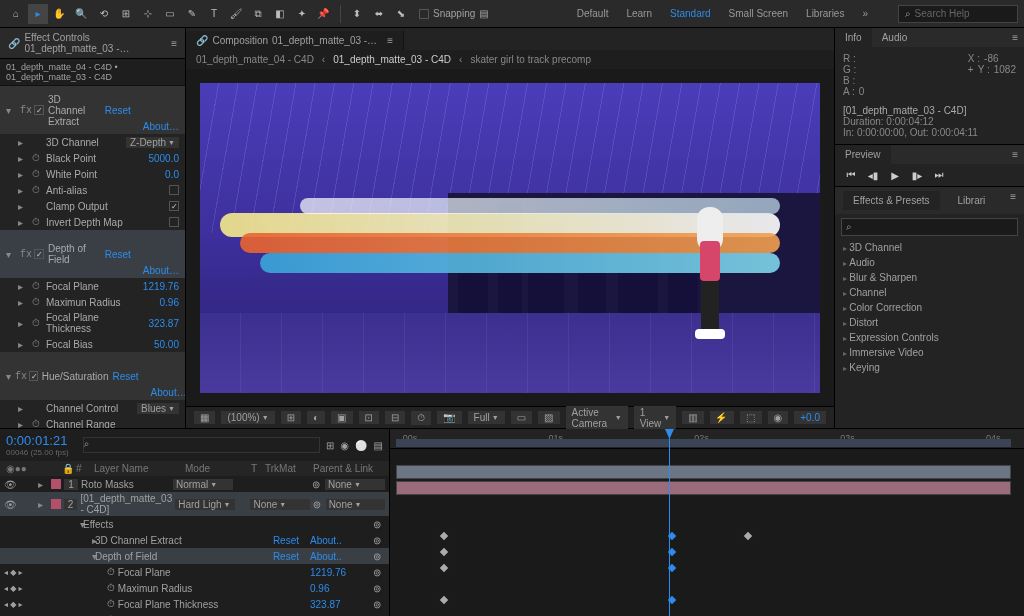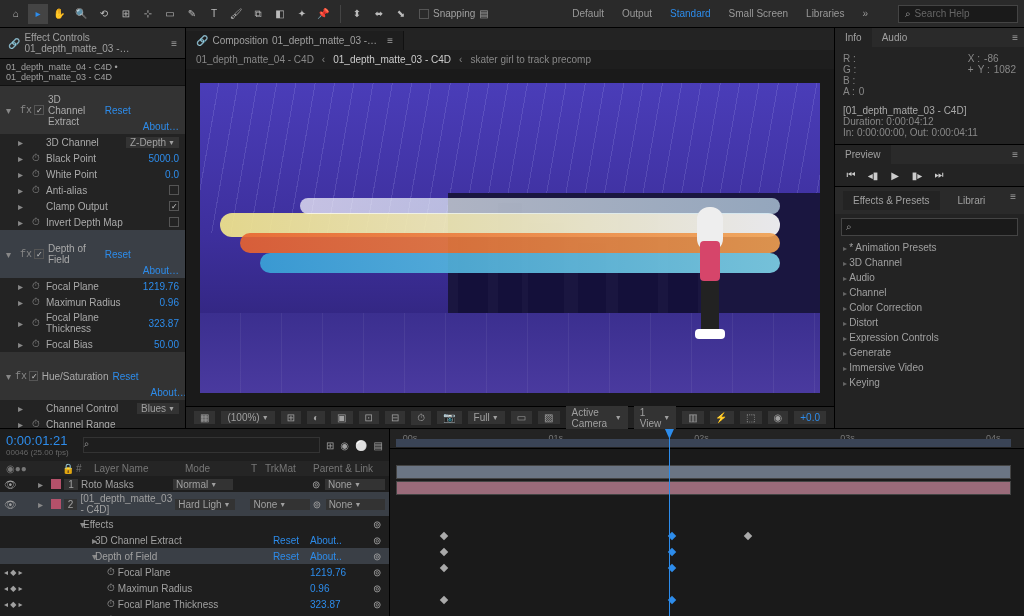--- a/index.html
+++ b/index.html
@@ -130,21 +130,21 @@
   <div class="tool-ico">⬍</div>
   <div class="tool-ico">⬌</div>
   <div class="tool-ico">⬊</div>
   <div class="snap">
     <span class="cbox"></span>
     <span>Snapping</span>
     <span>▤</span>
   </div>
   <div class="workspaces">
     <span class="ws">Default</span>
-    <span class="ws">Output</span>
+    <span class="ws">Learn</span>
     <span class="ws active">Standard</span>
     <span class="ws">Small Screen</span>
     <span class="ws">Libraries</span>
     <span class="ws">»</span>
     <div class="search-box">
       <span>⌕</span>
       <span style="color:#666">Search Help</span>
     </div>
   </div>
 </div>
@@ -398,28 +398,27 @@
       <span class="pbtn">▮▸</span>
       <span class="pbtn">⏭</span>
     </div>
     <div class="eff-hdr" style="border-top:1px solid #000">
       <span class="rtab active">Effects &amp; Presets</span>
       <span class="rtab">Librari</span>
       <span style="margin-left:auto">≡</span>
     </div>
     <div class="eff-search"><span>⌕</span></div>
     <div class="eff-list" id="eff-list">
-        <div class="eff-item">* Animation Presets</div>
         <div class="eff-item">3D Channel</div>
         <div class="eff-item">Audio</div>
+        <div class="eff-item">Blur &amp; Sharpen</div>
         <div class="eff-item">Channel</div>
         <div class="eff-item">Color Correction</div>
         <div class="eff-item">Distort</div>
         <div class="eff-item">Expression Controls</div>
-        <div class="eff-item">Generate</div>
         <div class="eff-item">Immersive Video</div>
         <div class="eff-item">Keying</div>
       </div>
   </div>
 </div>
 
 <div class="bottom">
   <div class="proj-tabs" id="proj-tabs">
       <div class="ptab">
         <span class="dot"></span>

